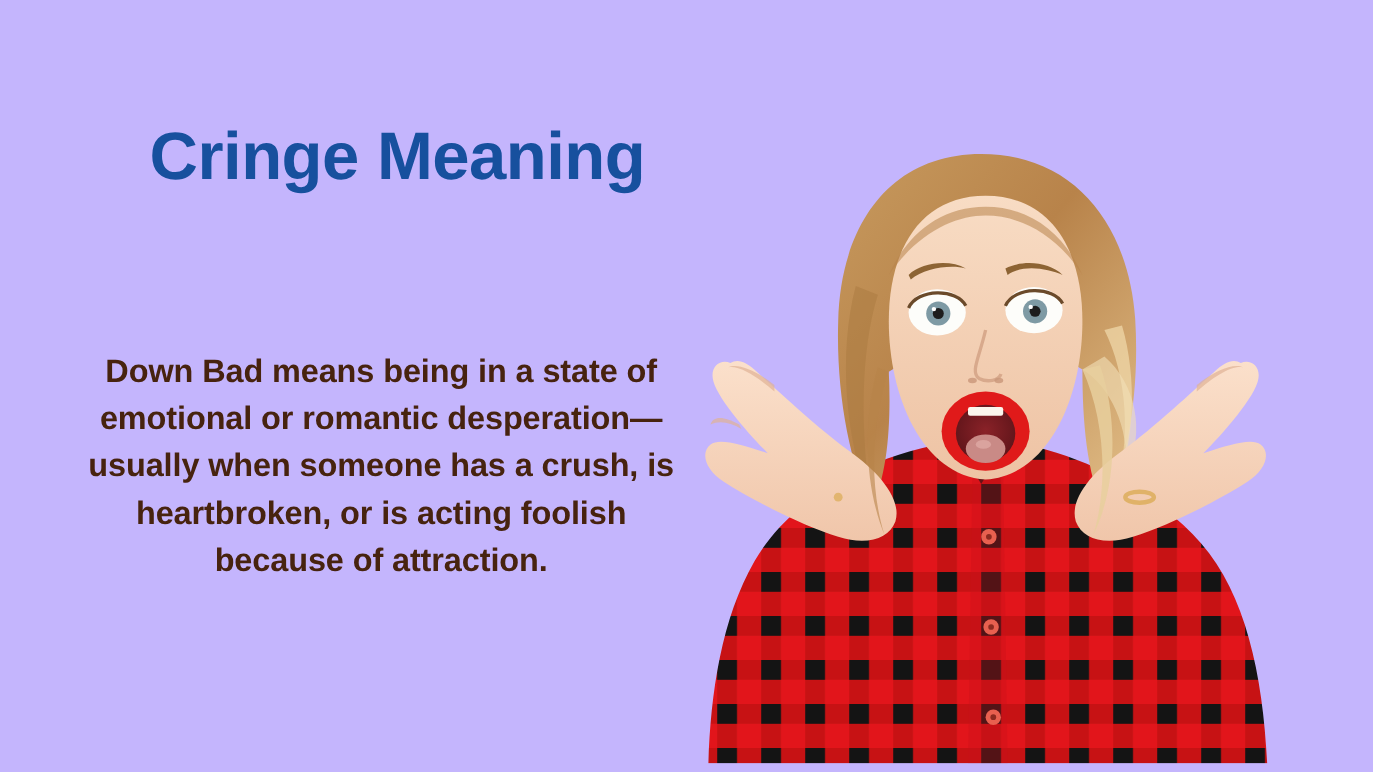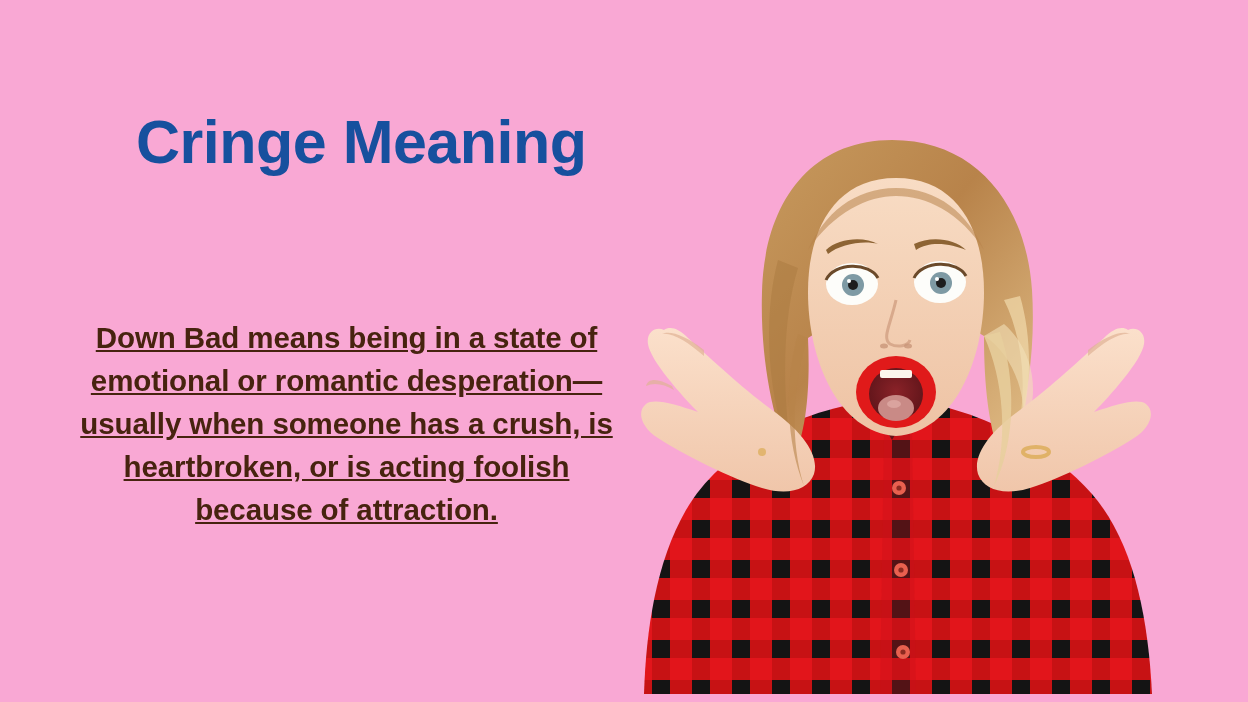--- a/index.html
+++ b/index.html
@@ -45,38 +45,37 @@
     top: 206px;
     left: 0;
     width: 545px;
     text-align: center;
     font-family: "Liberation Sans", sans-serif;
     font-size: 29.5px;
     font-weight: bold;
     line-height: 43px;
     color: #47230f;
     letter-spacing: -0.1px;
-    text-decoration: underline;
   }
 
   
   .photo {
     position: absolute;
     left: 612px;
     top: 0;
     width: 560px;
     height: 694px;
     overflow: hidden;
   }
   .photo svg { display: block; width: 100%; height: 100%; }
 </style>
 </head>
 <body>
 
-<div id="slide" style="background: #f9a8d4;">
+<div id="slide" style="background: #c4b5fd;">
 
   <div class="text-col">
 
     <h1 class="slide-title" style="color: rgb(23, 80, 158);">Cringe Meaning</h1>
 
     <p class="body-copy" style="color: rgb(71, 35, 15);">Down Bad means being in a state of emotional or romantic desperation—usually when someone has a crush, is heartbroken, or is acting foolish because of attraction.</p>
   </div>
 
   <div class="photo">
     <svg viewBox="0 0 560 694" preserveAspectRatio="xMidYMax meet">

